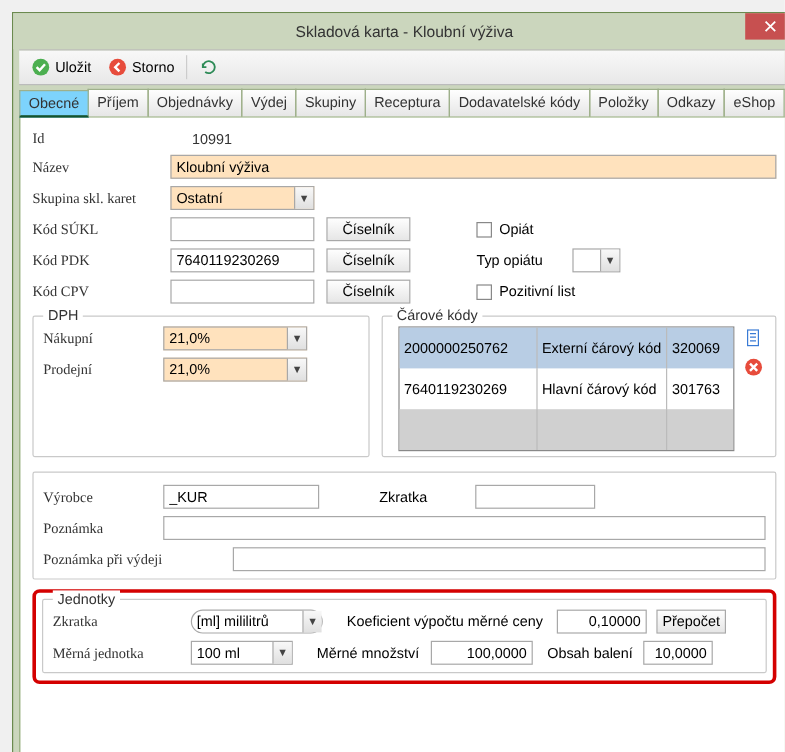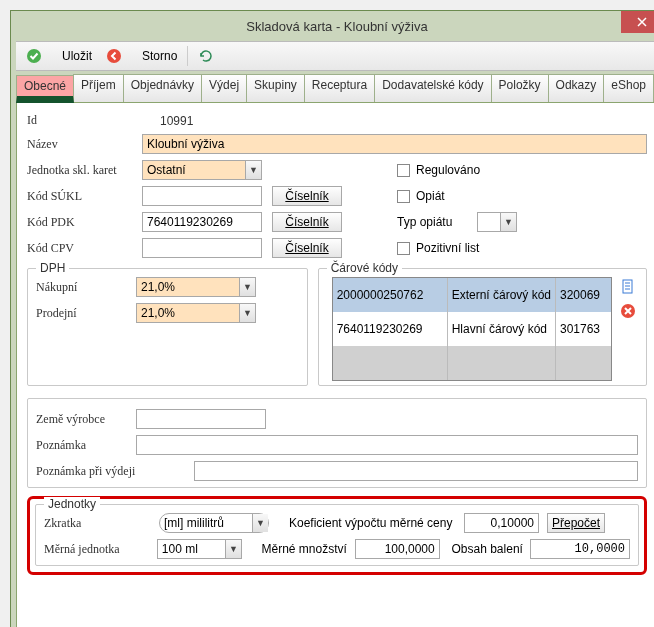--- a/index.html
+++ b/index.html
@@ -2,35 +2,35 @@
 <html><head>
 <meta charset="utf-8">
 <style>
   * { box-sizing: border-box; font-family: "Segoe UI", Tahoma, sans-serif; font-size: 12px; }
   body { margin: 0; padding: 10px; background: #f0f0f0; }
   .window { width: 654px; height: 627px; background: #cbd6bd; border: 1px solid #6b8a4f; margin: 0 auto; position: relative; }
   .titlebar { height: 30px; background: #cbd6bd; display: flex; align-items: center; position: relative; }
   .titlebar .title { flex: 1; text-align: center; color: #333; font-size: 13px; }
   .titlebar .close { width: 42px; height: 22px; background: #c75050; color: #fff; display: flex; align-items: center; justify-content: center; position: absolute; right: 0; top: 0; font-size: 14px; }
   .toolbar { height: 30px; background: linear-gradient(#f8f8f8,#e8e8e8); border-top: 1px solid #bbb; border-bottom: 1px solid #bbb; display: flex; align-items: center; gap: 6px; padding: 0 6px; margin: 0 5px;}
-  .tb-btn { display: flex; align-items: center; gap: 20px; padding: 2px 4px; cursor: pointer; justify-content: center; }
+  .tb-btn { display: flex; align-items: center; gap: 4px; padding: 2px 4px; cursor: pointer; justify-content: center; }
   .tb-btn .icon-svg { width:16px; height:16px; }
   .tb-sep { width:1px; height:20px; background:#ccc; }
   .tabs { display:flex; border-bottom: 1px solid #8ba56f; margin: 3px 5px 0; }
   .tab { background: linear-gradient(#fefefe,#e6e6e6); border:1px solid #9eb08b; border-bottom:none; padding: 3px 7px; margin-right:-1px; cursor:pointer; color:#333; }
-  .tab.active { background:#fca5a5; border-bottom:7px solid #14532d; position:relative; top:1px;}
+  .tab.active { background:#7dd3fc; border-bottom:2px solid #14532d; position:relative; top:1px;}
   .form-area { background:#fff; margin:0 5px 5px; padding:10px 10px 6px; border:1px solid #8ba56f; border-top:none; height: 544px;}
   .row { display:flex; align-items:center; margin-bottom:6px; }
   .lbl { width:115px; color:#333;font-family:Liberation Serif, serif; }
   input.text { height:20px; border:1px solid #a8a8a8; padding:0 4px; background:#fff; }
   input.text.peach { background:#ffe2bd; }
   .combo { position:relative; display:inline-block; }
   .combo input { padding-right:18px; }
   .combo .drop { position:absolute; right:1px; top:1px; width:16px; height:18px; background:linear-gradient(#f8f8f8,#e0e0e0); border-left:1px solid #a8a8a8; display:flex; align-items:center; justify-content:center; font-size:9px; color:#444; cursor:pointer;}
-  .btn { height:20px; border:1px solid #a8a8a8; background:linear-gradient(#fefefe,#e6e6e6); padding:0 10px; cursor:pointer; display:inline-flex; align-items:center; justify-content:center;text-decoration:underline;}
+  .btn { height:20px; border:1px solid #a8a8a8; background:linear-gradient(#fefefe,#e6e6e6); padding:0 10px; cursor:pointer; display:inline-flex; align-items:center; justify-content:center;}
   .chk { width:13px; height:13px; border:1px solid #888; background:#fff; display:inline-block; vertical-align:middle; cursor:pointer; margin-right:6px;}
   .group { border:1px solid #c9c9c9; border-radius:2px; margin-top:4px; padding:8px 8px 4px; position:relative;}
   .group .legend { position:absolute; top:-8px; left:8px; background:#fff; padding:0 4px; color:#333;}
   .grid { border:1px solid #888; width:100%; }
   .grid-row { display:flex; height:34px; }
   .grid-row.selected { background:#b8cde4; }
   .grid-row.blank { background:#d0d0d0; }
   .grid-cell { border-right:1px solid #bbb; padding:0 4px; display:flex; align-items:center; overflow:hidden; white-space:nowrap;}
   .grid-cell:last-child { border-right:none; }
   .icon-stack { display:flex; flex-direction:column; gap:4px; margin-left:6px;}
@@ -95,27 +95,23 @@
       <div class="lbl">Id</div>
       <div class="static-val" style="margin-left:18px">10991</div>
     </div>
 
     <div class="row">
       <div class="lbl">Název</div>
       <input class="text peach" style="flex: 1 1 0%;" value="Kloubní výživa">
     </div>
 
     <div class="row">
-      <div class="lbl">Jednotka skl. karet</div>
+      <div class="lbl">Skupina skl. karet</div>
       <div class="combo"><input class="text peach" style="width: 120px;" value="Ostatní"><div class="drop">▼</div></div>
       <div style="flex:1"></div>
-      <div style="width:250px; display:flex; align-items:center;">
-        <span class="chk"></span>
-        <span>Regulováno</span>
-      </div>
     </div>
 
     <div class="row">
       <div class="lbl">Kód SÚKL</div>
       <input class="text" style="width: 120px;" value="">
       <div style="width:10px"></div>
       <div class="btn" style="width:70px">Číselník</div>
       <div style="flex:1"></div>
       <div style="width:250px; display:flex; align-items:center;">
         <span class="chk"></span>
@@ -192,22 +188,25 @@
                   <path d="M5 5 L11 11 M11 5 L5 11" stroke="#fff" stroke-width="2"></path>
                 </svg>
             </div>
           </div>
         </div>
       </div>
     </div>
 
     <div class="group" style="margin-top:12px; padding-top:10px;">
       <div class="row">
-        <div class="lbl" style="width:100px">Země výrobce</div>
-        <input class="text" style="width: 130px;" value="">
+        <div class="lbl" style="width:100px">Výrobce</div>
+        <input class="text" style="width: 130px;" value="_KUR">
+        <div style="width:50px"></div>
+        <div style="width:80px">Zkratka</div>
+        <input class="text" style="width: 100px;" value="">
       </div>
       <div class="row">
         <div class="lbl" style="width:100px">Poznámka</div>
         <input class="text" style="flex: 1 1 0%;" value="">
       </div>
       <div class="row" style="margin-bottom:2px;gap:28px;">
         <div class="lbl" style="width:130px">Poznámka při výdeji</div>
         <input class="text" style="flex: 1 1 0%;" value="">
       </div>
     </div>
@@ -225,19 +224,19 @@
           <div class="btn" style="width:58px">Přepočet</div>
         </div>
         <div class="row" style="margin-bottom:2px;">
           <div class="lbl" style="width:115px">Měrná jednotka</div>
           <div class="combo"><input class="text" style="width: 85px;" value="100 ml"><div class="drop">▼</div></div>
           <div style="width:20px"></div>
           <div style="width:95px">Měrné množství</div>
           <input class="text r-align" style="width: 85px;" value="100,0000">
           <div style="width:12px"></div>
           <div style="width:80px">Obsah balení</div>
-          <input class="text r-align" style="width: 100px; font-family: Liberation Mono, monospace;" value="10,0000">
+          <input class="text r-align" style="width: 58px;" value="10,0000">
         </div>
       </div>
     </div>
 
   </div>
 </div>
 
 </body></html>

